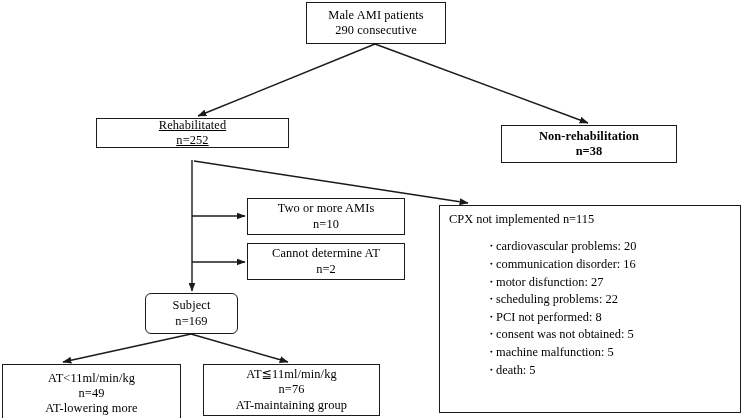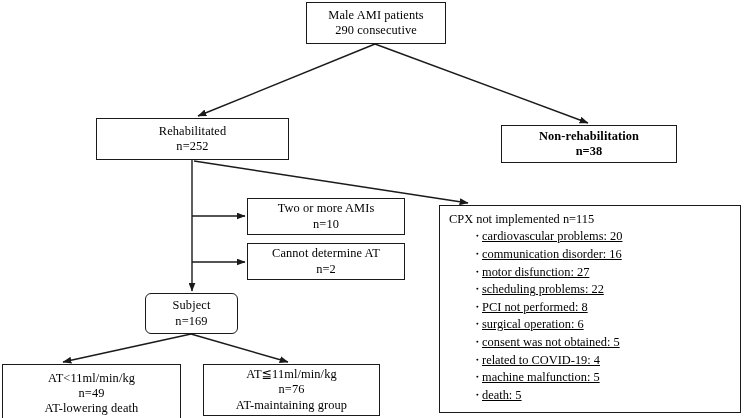--- a/index.html
+++ b/index.html
@@ -49,27 +49,26 @@
     border: 1.3px solid #1a1a1a;
     background: #ffffff;
     z-index: 3;
     padding: 7px 0 0 9px;
     font-size: 12.4px;
     line-height: 1.0;
   }
   .cpx-title {
     display: block;
     white-space: nowrap;
-    margin-bottom: 5px;
+    margin-bottom: 15px;
   }
   .cpx-list {
     list-style: none;
-    margin: 0;
+    margin: 14px;
     padding: 0 0 0 22px;
-    text-decoration: underline;
   }
   .cpx-list li {
     white-space: nowrap;
     margin-bottom: 5.2px;
     position: relative;
   }
   .cpx-bullet {
     display: inline-block;
     width: 11px;
     vertical-align: baseline;
@@ -116,21 +115,21 @@
     <g>
       <line x1="191" y1="334" x2="288" y2="362" stroke="#1a1a1a" stroke-width="1.4" marker-end="url(#arrowhead)"></line>
     </g>
   </svg>
 
   <div class="node-box" style="left:306px; top:2px; width:140px; height:42px;">
     <span class="line">Male AMI patients</span>
     <span class="line">290 consecutive</span>
   </div>
 
-  <div class="node-box" style="left:96px; top:118px; width:193px; height:42px;">
+  <div class="node-box" style="left:96px; top:118px; width:193px; height:30px;text-decoration:underline;">
     <span class="line">Rehabilitated</span>
     <span class="line">n=252</span>
   </div>
 
   <div class="node-box" style="left:501px; top:125px; width:176px; height:38px;font-weight:bold;">
     <span class="line">Non-rehabilitation</span>
     <span class="line">n=38</span>
   </div>
 
   <div class="node-box" style="left:247px; top:198px; width:158px; height:37px;">
@@ -144,38 +143,36 @@
   </div>
 
   <div class="node-box" style="left:145px; top:293px; width:93px; height:41px;border-radius:6px;">
     <span class="line">Subject</span>
     <span class="line">n=169</span>
   </div>
 
   <div class="node-box" style="left:2px; top:364px; width:179px; height:59px;">
     <span class="line">AT&lt;11ml/min/kg</span>
     <span class="line">n=49</span>
-    <span class="line">AT-lowering death</span>
+    <span class="line">AT-lowering more</span>
   </div>
 
   <div class="node-box" style="left:203px; top:364px; width:177px; height:52px;">
     <span class="line">AT≦11ml/min/kg</span>
     <span class="line">n=76</span>
     <span class="line">AT-maintaining group</span>
   </div>
 
   <div class="cpx-box" style="left:439px; top:205px; width:302px; height:208px;">
     <span class="cpx-title">CPX not implemented  n=115</span>
     <ul class="cpx-list">
       <li><span class="cpx-bullet">・</span><span>cardiovascular problems: 20</span></li>
       <li><span class="cpx-bullet">・</span><span>communication disorder: 16</span></li>
       <li><span class="cpx-bullet">・</span><span>motor disfunction: 27</span></li>
       <li><span class="cpx-bullet">・</span><span>scheduling problems: 22</span></li>
       <li><span class="cpx-bullet">・</span><span>PCI not performed: 8</span></li>
-      <li><span class="cpx-bullet">・</span><span>surgical operation: 6</span></li>
       <li><span class="cpx-bullet">・</span><span>consent was not obtained: 5</span></li>
-      <li><span class="cpx-bullet">・</span><span>related to COVID-19: 4</span></li>
       <li><span class="cpx-bullet">・</span><span>machine malfunction: 5</span></li>
       <li><span class="cpx-bullet">・</span><span>death: 5</span></li>
     </ul>
   </div>
 
 </div>
 
 </body></html>

